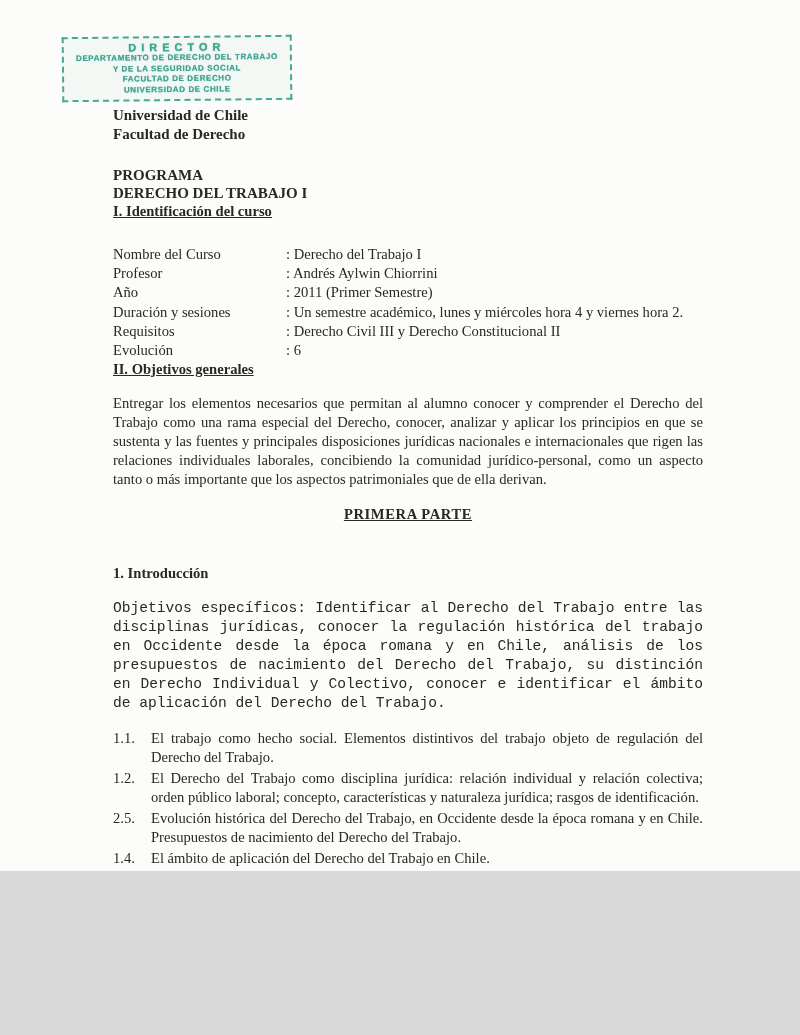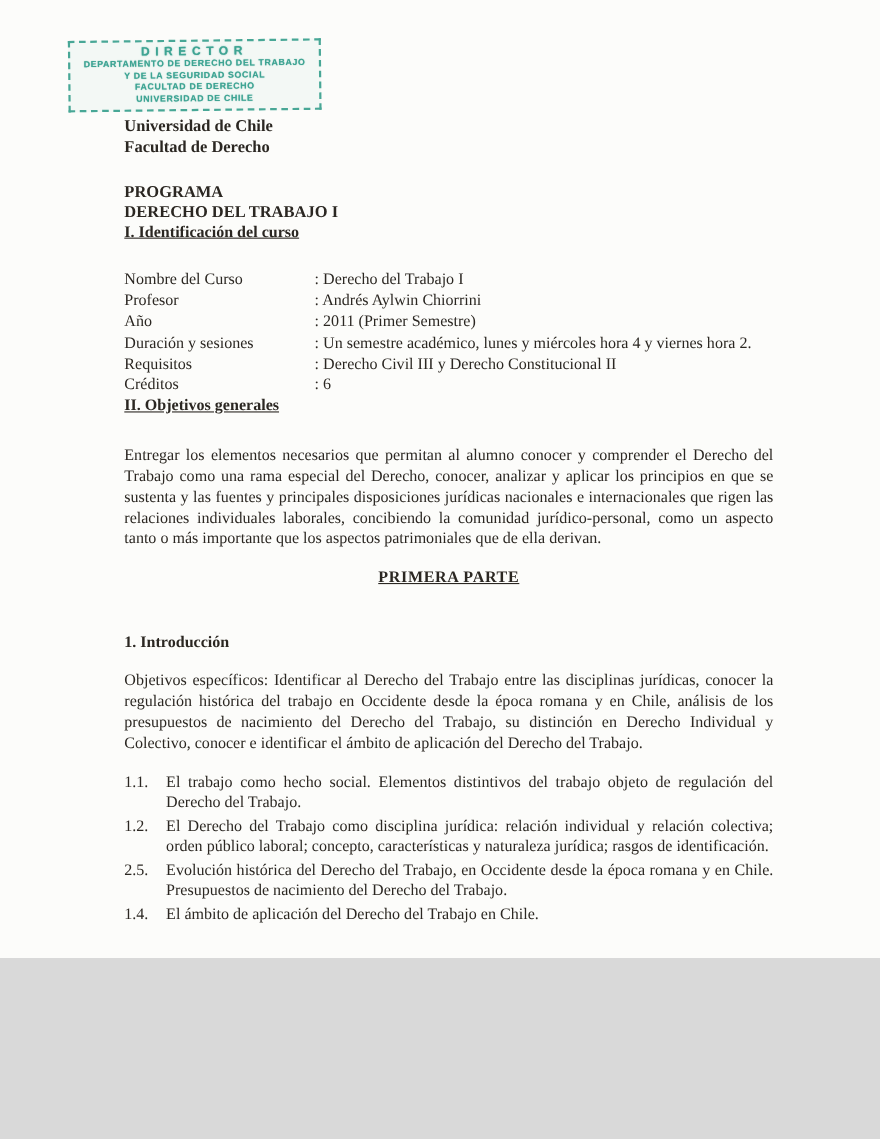--- a/index.html
+++ b/index.html
@@ -6,22 +6,22 @@
   body{background:#d9d9d9;font-family:"Liberation Serif",serif;}
   .page{width:800px;height:871px;margin:0 auto;background:#fcfcfa;position:relative;color:#2b2722;overflow:hidden;box-shadow:0 0 4px rgba(0,0,0,.25);}
   .content{position:absolute;left:113px;top:106px;width:590px;font-size:14.6px;line-height:19px;}
   .inst{font-weight:bold;font-size:15px;line-height:19px;}
   .doc-title{font-weight:bold;margin-top:22px;line-height:18px;font-size:15px;}
   .sec-heading{font-weight:bold;text-decoration:underline;}
   .fields{margin-top:24px;}
   .field-row{display:flex;line-height:19.2px;gap:36px;}
   .field-label{width:137px;flex-shrink:0;}
   .field-value{flex:1;}
-  .para{margin-top:26px;text-align:justify;}
-  .para-tight{margin-top:16px;text-align:justify;}
+  .para{margin-top:15px;text-align:justify;}
+  .para-tight{margin-top:16px;text-align:justify;font-family:Liberation Mono, monospace;}
   .part-heading{text-align:center;font-weight:bold;text-decoration:underline;margin-top:16px;letter-spacing:.6px;}
   .sub-heading{font-weight:bold;margin-top:40px;}
   .items{margin-top:16px;}
   .item{display:flex;margin-bottom:2px;}
   .item-num{width:38px;flex-shrink:0;}
   .item-text{flex:1;text-align:justify;}
   .stamp{position:absolute;left:62px;top:36px;width:218px;border:2px dashed #48a796;padding:3px 4px 4px;text-align:center;color:#3ea493;font-family:"Liberation Sans",sans-serif;transform:rotate(-.6deg);background:rgba(72,167,150,.05);}
   .stamp-title{font-size:11px;letter-spacing:5px;font-weight:bold;text-shadow:0 0 1.2px rgba(62,164,147,.9);}
   .stamp-line{font-size:8px;letter-spacing:.6px;font-weight:bold;line-height:10.5px;text-shadow:0 0 1px rgba(62,164,147,.8);}
   .page-num{position:absolute;left:683px;top:962px;font-size:14px;}
@@ -66,21 +66,21 @@
       </div>
       <div class="field-row">
         <div class="field-label">Duración y sesiones</div>
         <div class="field-value">: Un semestre académico, lunes y miércoles hora 4 y viernes hora 2.</div>
       </div>
       <div class="field-row">
         <div class="field-label">Requisitos</div>
         <div class="field-value">: Derecho Civil III y Derecho Constitucional II</div>
       </div>
       <div class="field-row">
-        <div class="field-label">Créditos</div>
+        <div class="field-label">Evolución</div>
         <div class="field-value">: 6</div>
       </div>
     </div>
 
     <div class="sec-heading">II. Objetivos generales</div>
 
     <div class="para">Entregar los elementos necesarios que permitan al alumno conocer y comprender el Derecho del Trabajo como una rama especial del Derecho, conocer, analizar y aplicar los principios en que se sustenta y las fuentes y principales disposiciones jurídicas nacionales e internacionales que rigen las relaciones individuales laborales, concibiendo la comunidad jurídico-personal, como un aspecto tanto o más importante que los aspectos patrimoniales que de ella derivan.</div>
 
     <div class="part-heading">PRIMERA PARTE</div>
 

